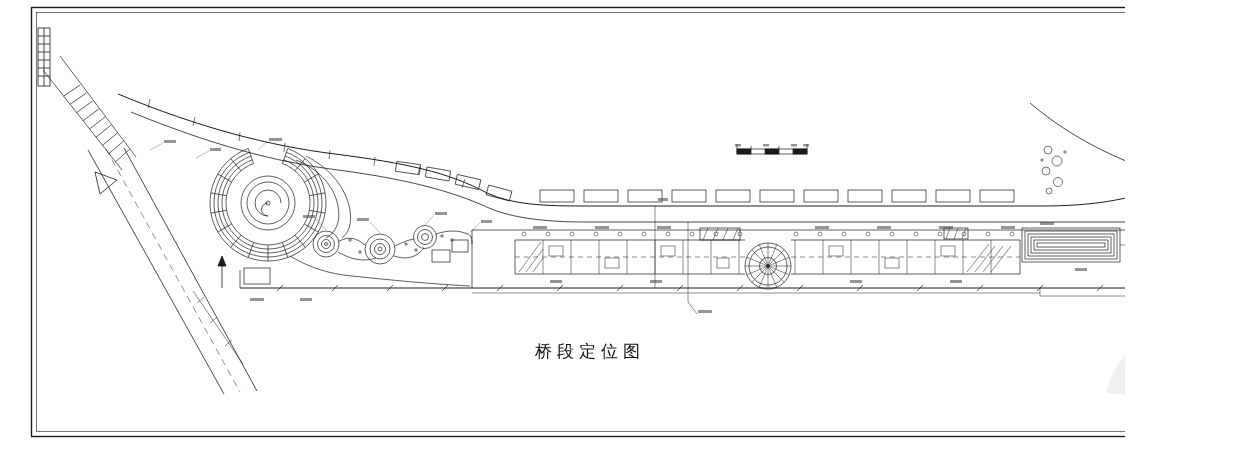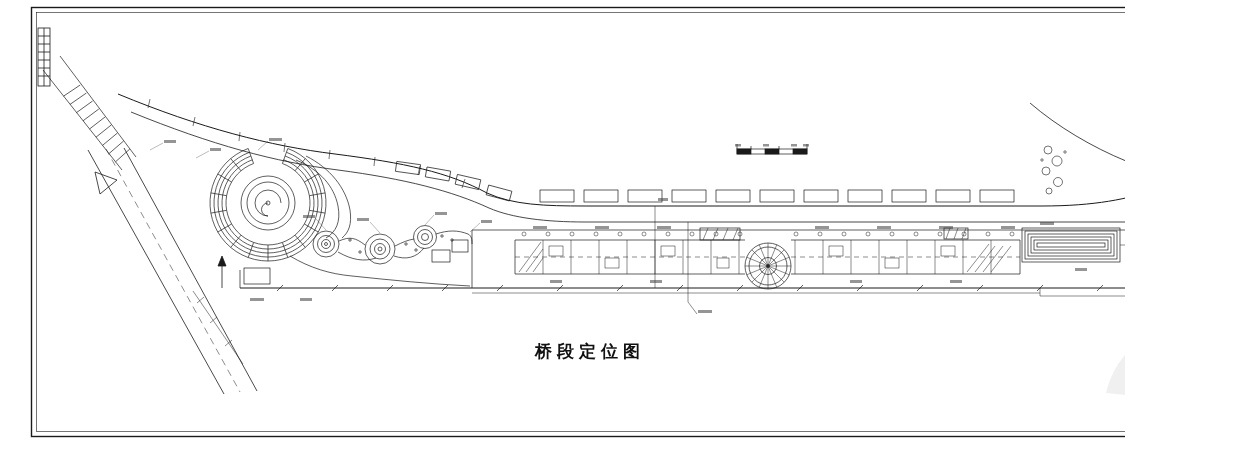--- a/index.html
+++ b/index.html
@@ -1,16 +1,16 @@
 <!DOCTYPE html>
 <html><head>
 <meta charset="utf-8">
 <style>
   html,body{margin:0;padding:0;background:#ffffff;}
-  .stage{position:relative;width:1125px;height:449px;background:#ffffff;overflow:hidden;font-weight:bold;}
+  .stage{position:relative;width:1125px;height:449px;background:#ffffff;overflow:hidden;}
   svg{display:block;}
   .title-text{font-family:"Liberation Serif","DejaVu Serif",serif;font-size:17px;letter-spacing:5px;fill:#111111;}
 </style>
 </head>
 <body>
 
 <div class="stage">
 <svg width="1235" height="449" viewBox="0 0 1235 449">
 
   <g id="art" fill="none" stroke="#1a1a1a">

